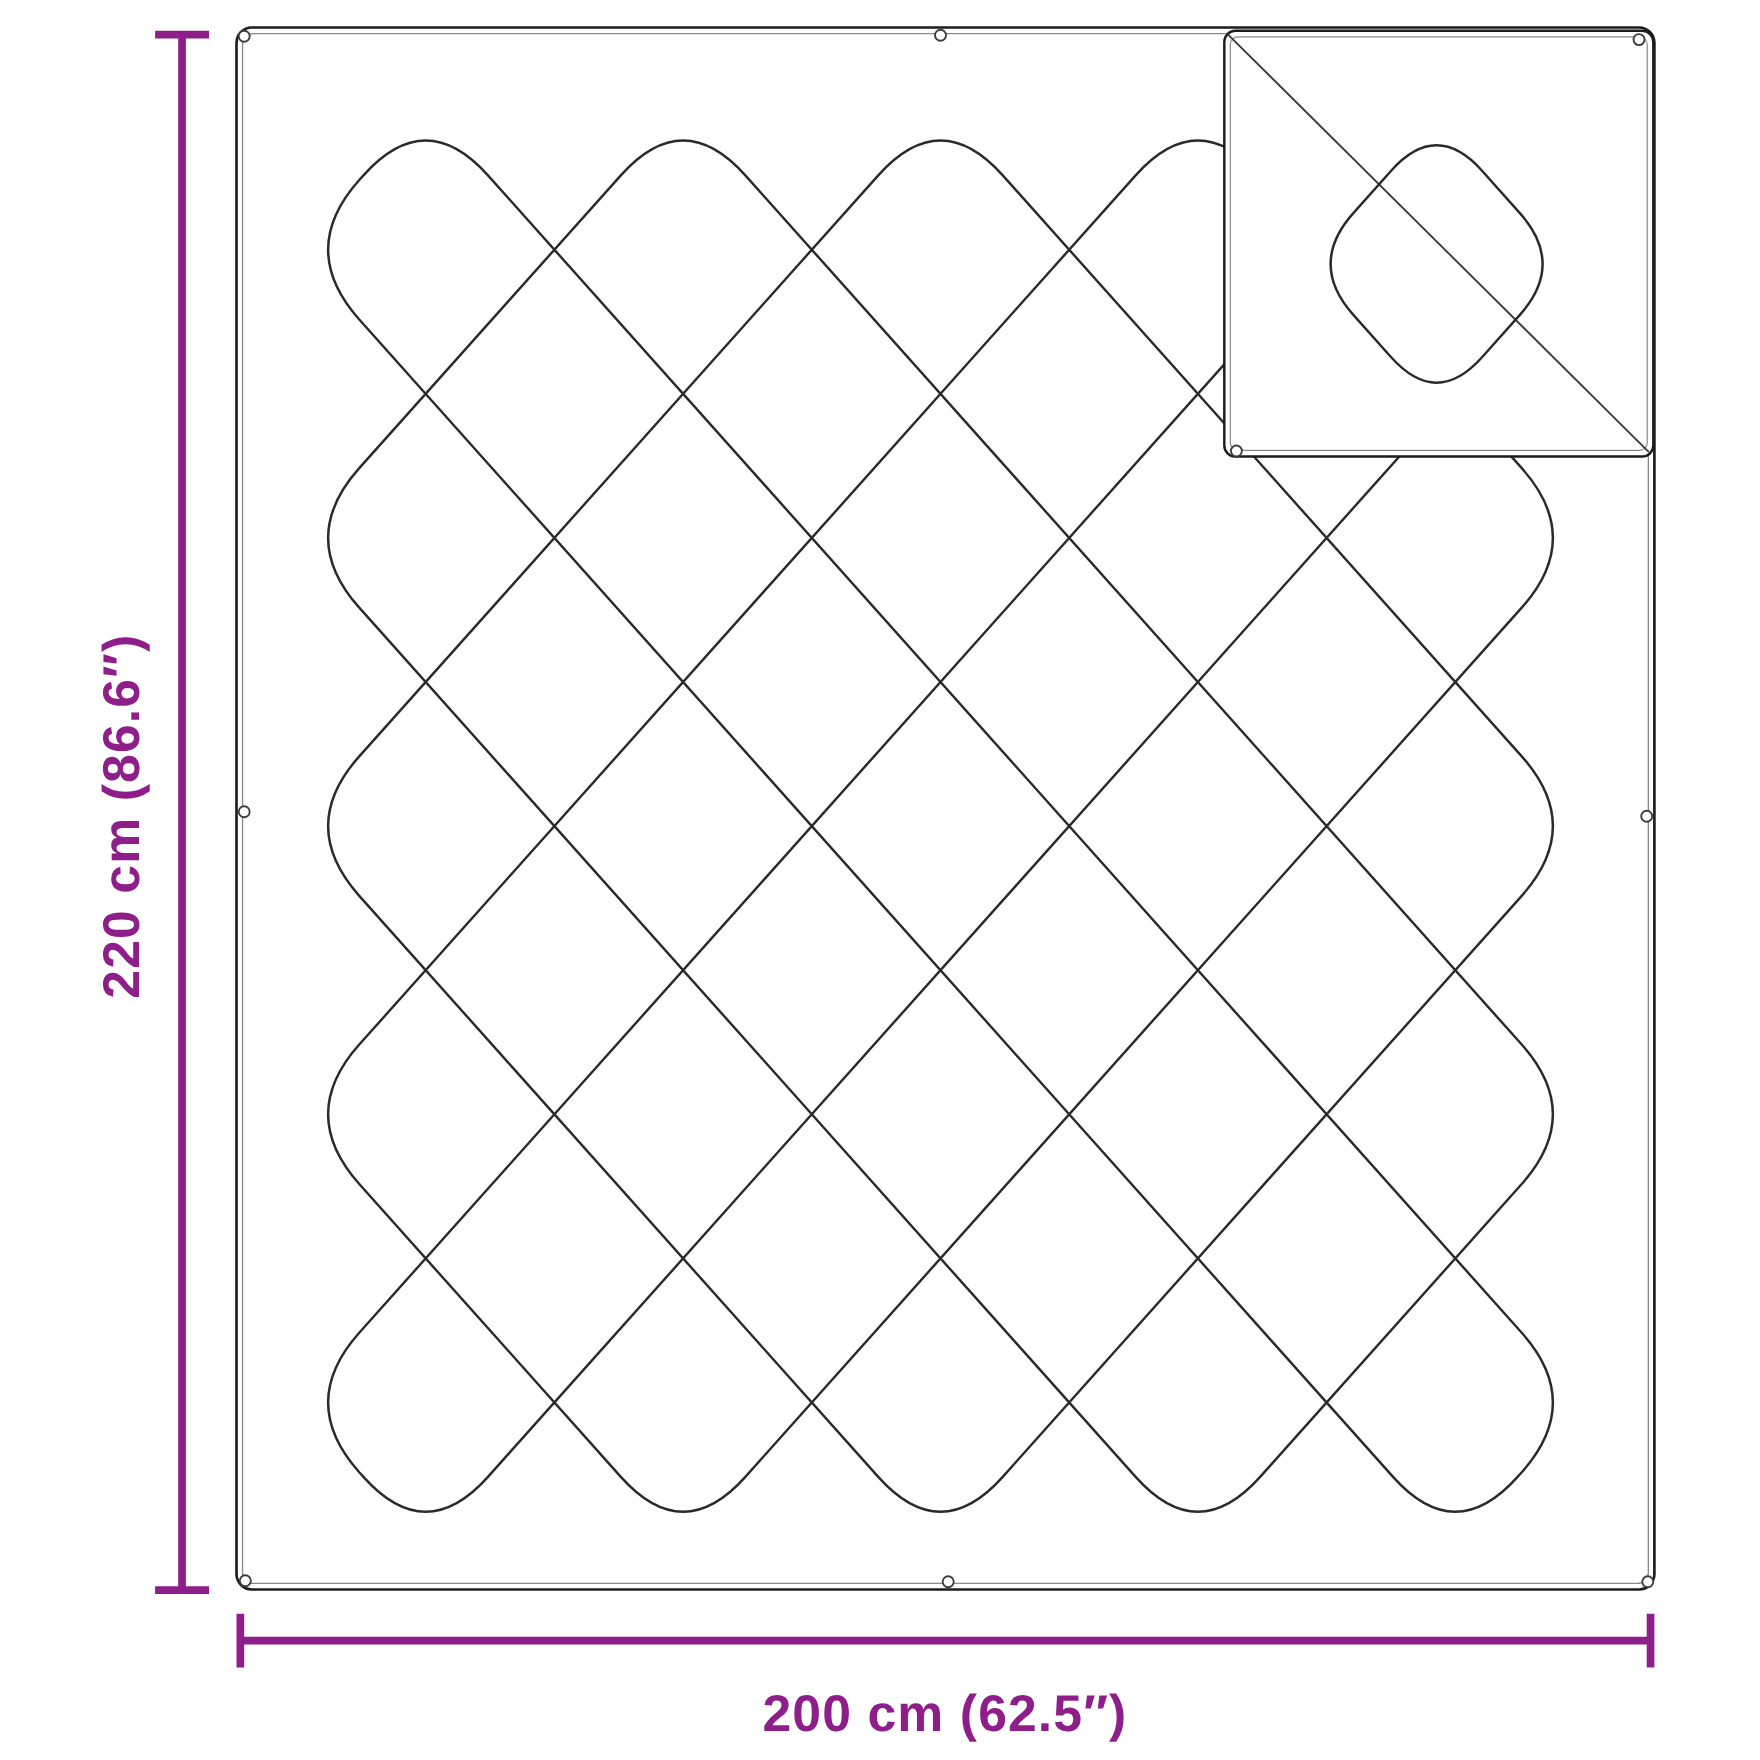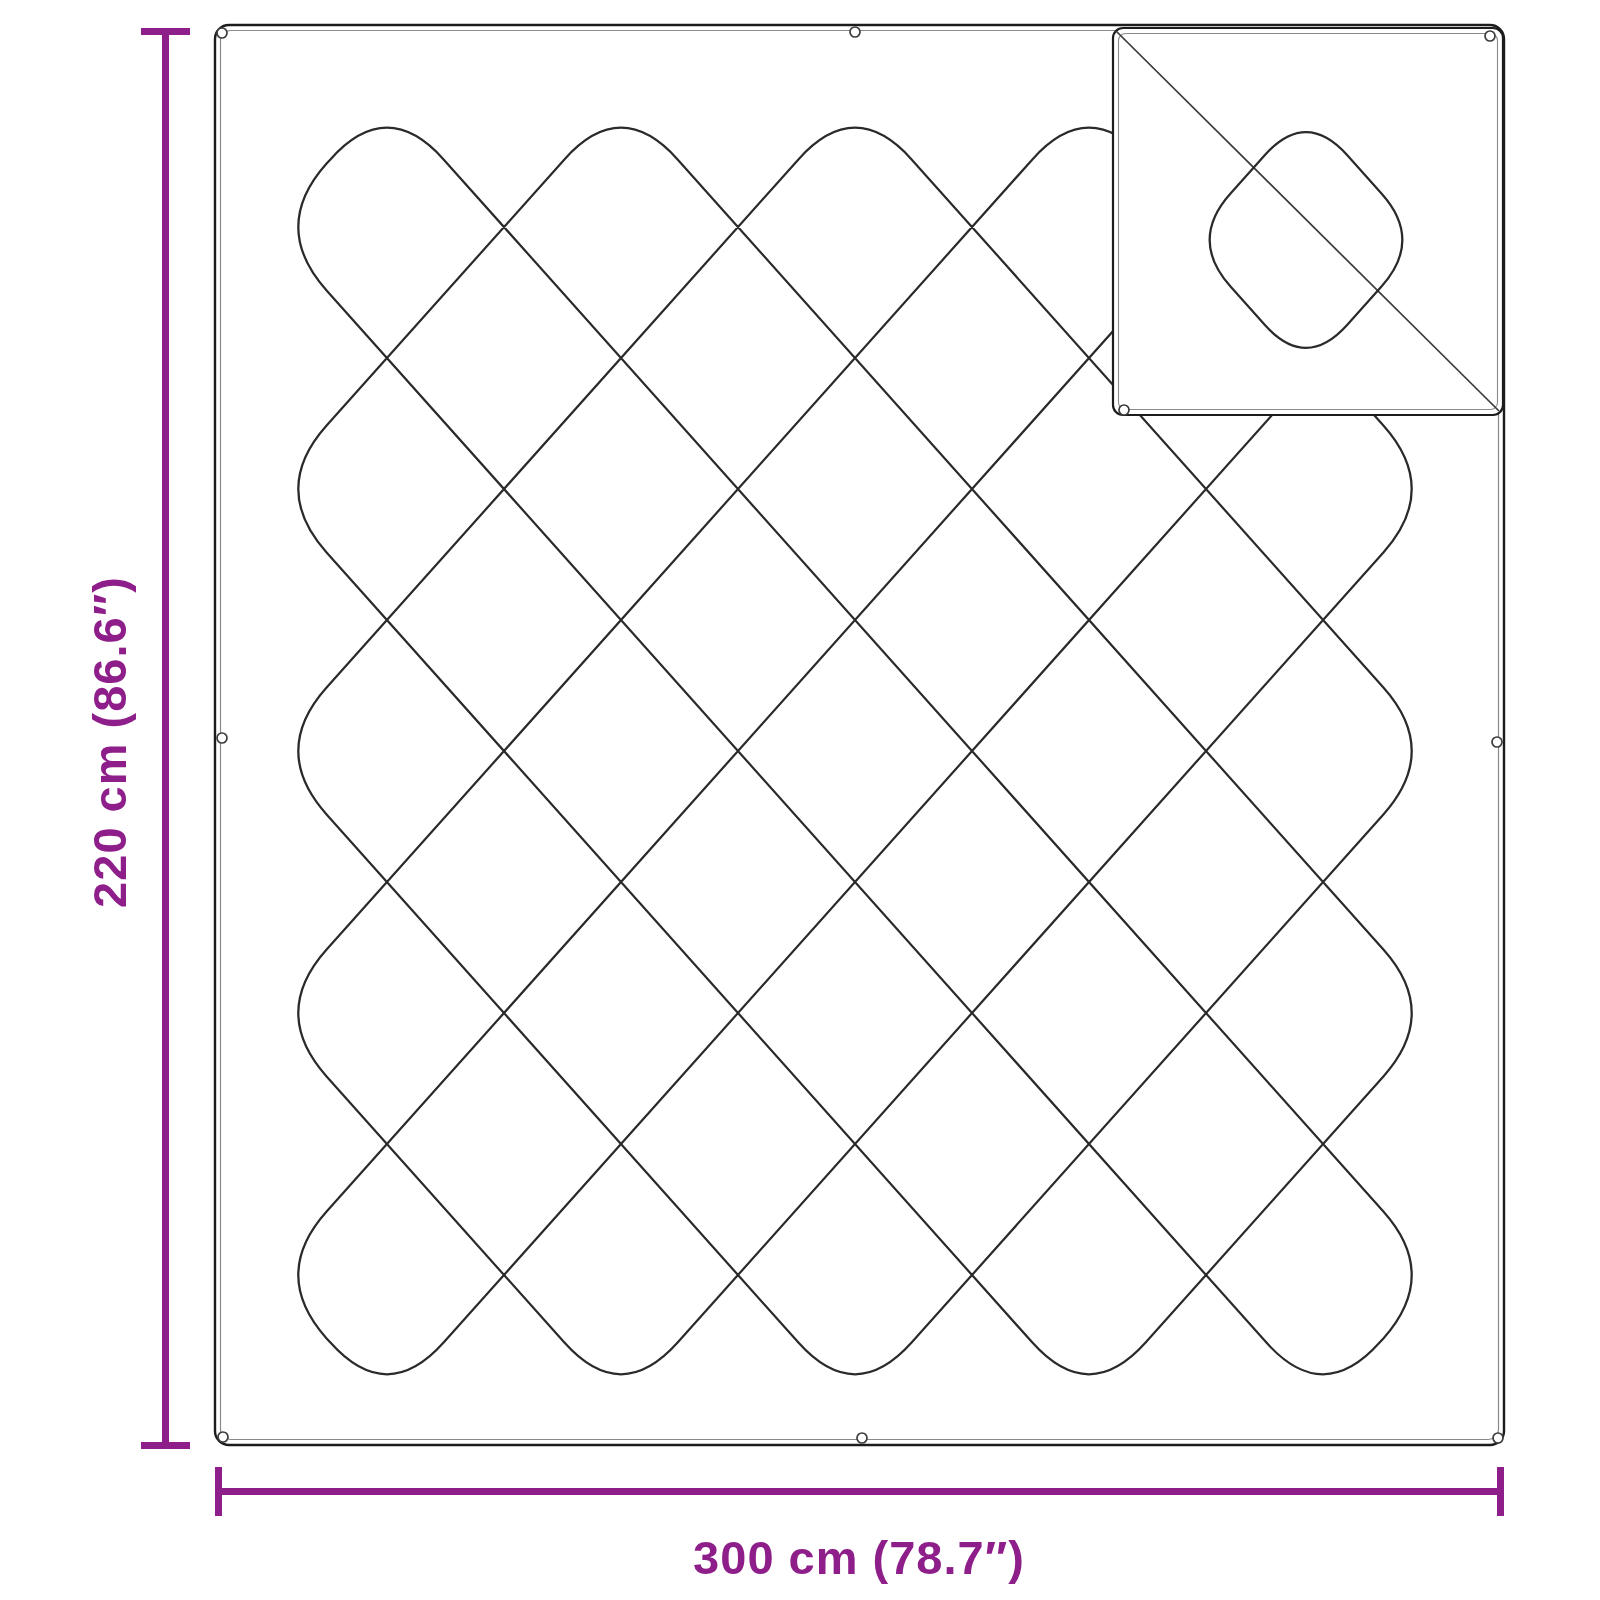--- a/index.html
+++ b/index.html
@@ -73,14 +73,14 @@
     <g>
       <path class="dim-stroke" d="M141,31.5 L190,31.5 M165.5,28 L165.5,1449 M141,1445.5 L190,1445.5"></path>
     </g>
     <g>
       <path class="dim-stroke" d="M218.5,1467 L218.5,1516 M215,1491.5 L1504,1491.5 M1500.5,1467 L1500.5,1516"></path>
     </g>
   </svg>
 
   <div class="dim-label vertical">220 cm (86.6″)</div>
 
-  <div class="dim-label horizontal">300 cm (78.7″)</div>
+  <div class="dim-label horizontal">200 cm (62.5″)</div>
 </div>
 
 </body></html>

